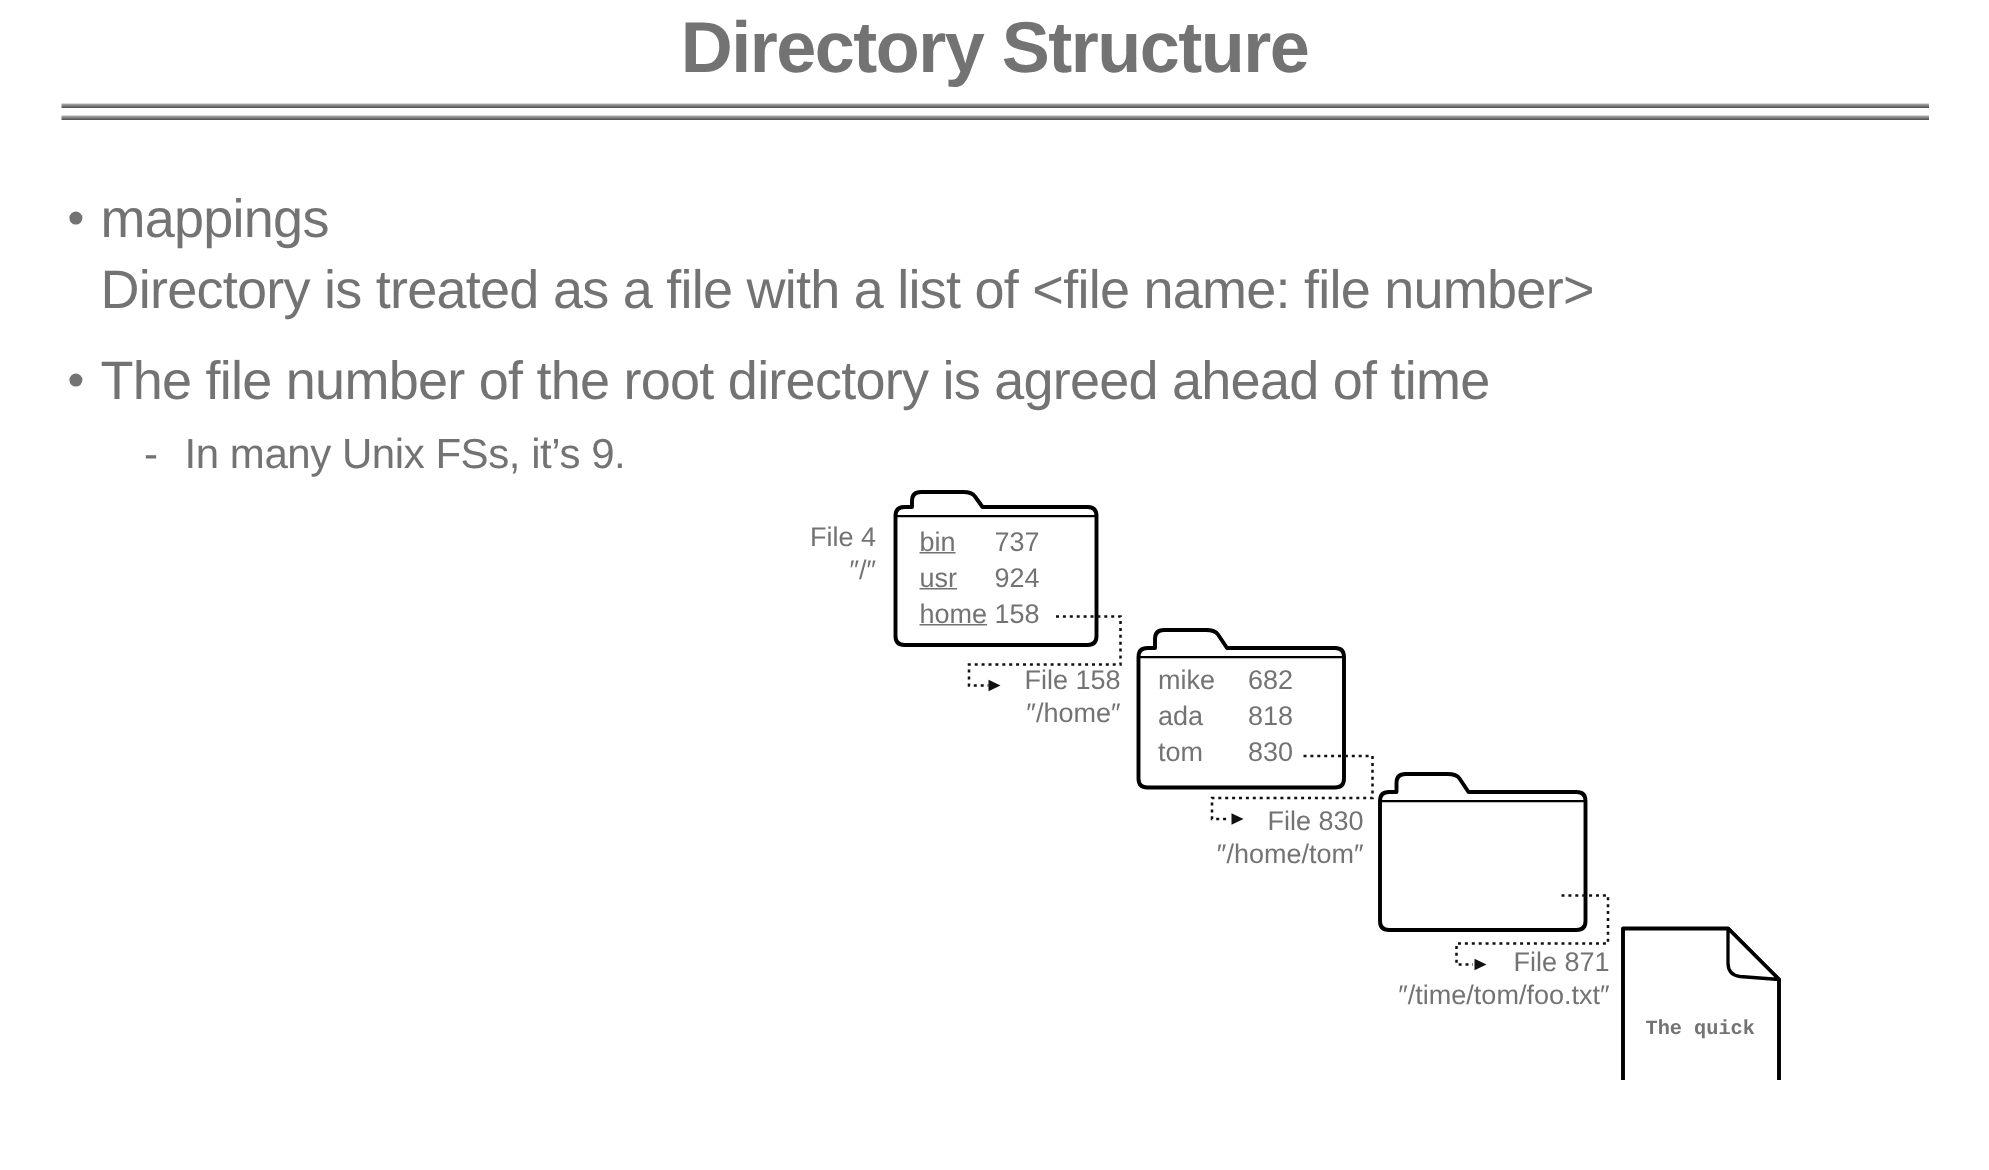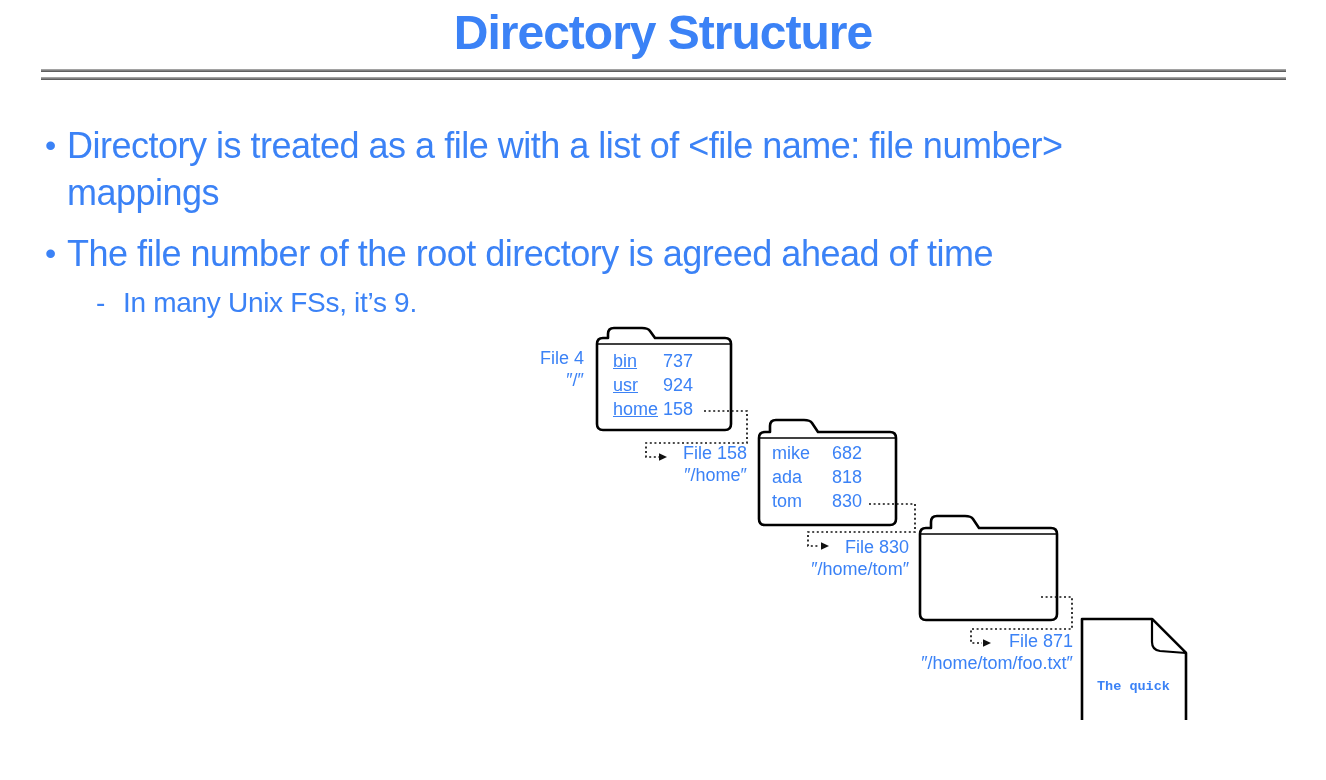--- a/index.html
+++ b/index.html
@@ -1,17 +1,17 @@
 <!DOCTYPE html>
 <html><head>
 <meta charset="utf-8">
 <style>
   html,body{margin:0;padding:0;background:#fff;}
   .slide{position:relative;width:1326px;height:720px;background:#ffffff;
-         font-family:"Liberation Sans",sans-serif;color:#3b82f6;overflow:hidden;}
+         font-family:"Liberation Sans",sans-serif;color:#737373;overflow:hidden;}
   .title{position:absolute;top:7px;left:0;width:100%;text-align:center;
          font-size:48px;font-weight:bold;letter-spacing:-1px;line-height:52px;}
   .rule{position:absolute;left:41px;width:1245px;height:3px;
         background:linear-gradient(#b3b3b3,#4d4d4d);}
   .rule1{top:69px;} .rule2{top:77px;}
   .bullet{position:absolute;left:45px;display:flex;font-size:36px;
           letter-spacing:-0.5px;line-height:47px;}
   .bullet .marker{width:22px;flex:none;font-size:32px;}
   .b1{top:122px;} .b2{top:230px;}
   .sub{position:absolute;left:96px;top:286px;display:flex;font-size:28px;
@@ -38,22 +38,22 @@
 
 <div class="slide">
 
   <div class="title">Directory Structure</div>
   <div class="rule rule1"></div>
   <div class="rule rule2"></div>
 
   <div class="bullet b1">
     <span class="marker">•</span>
     <div>
+      <div>mappings</div>
       <div>Directory is treated as a file with a list of &lt;file name: file number&gt;</div>
-      <div>mappings</div>
     </div>
   </div>
 
   <div class="bullet b2">
     <span class="marker">•</span>
     <div>
       <div>The file number of the root directory is agreed ahead of time</div>
     </div>
   </div>
 
@@ -103,21 +103,21 @@
   <div class="flabel fl2">
     <div>File 158</div>
     <div>″/home″</div>
   </div>
   <div class="flabel fl3">
     <div>File 830</div>
     <div>″/home/tom″</div>
   </div>
   <div class="flabel fl4">
     <div>File 871</div>
-    <div>″/home/tom/foo.txt″</div>
+    <div>″/time/tom/foo.txt″</div>
   </div>
 
   <div class="doctext">
     <div>The quick</div>
     <div>brown fox</div>
     
     
     
   </div>
 

